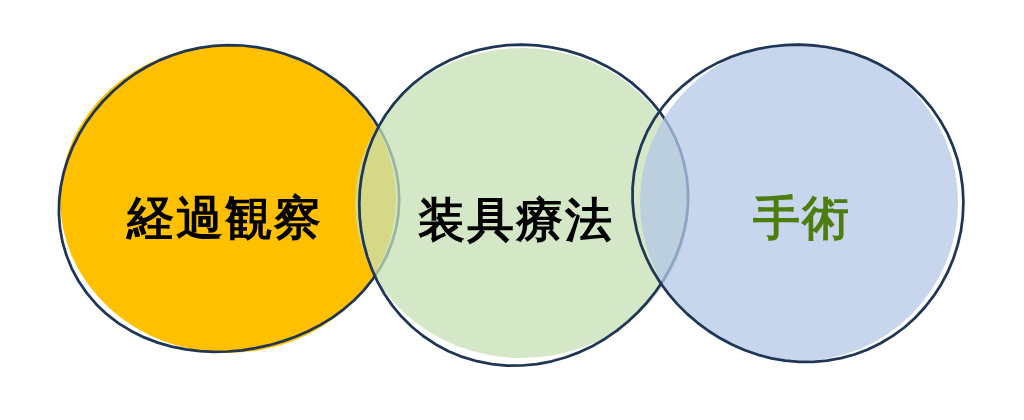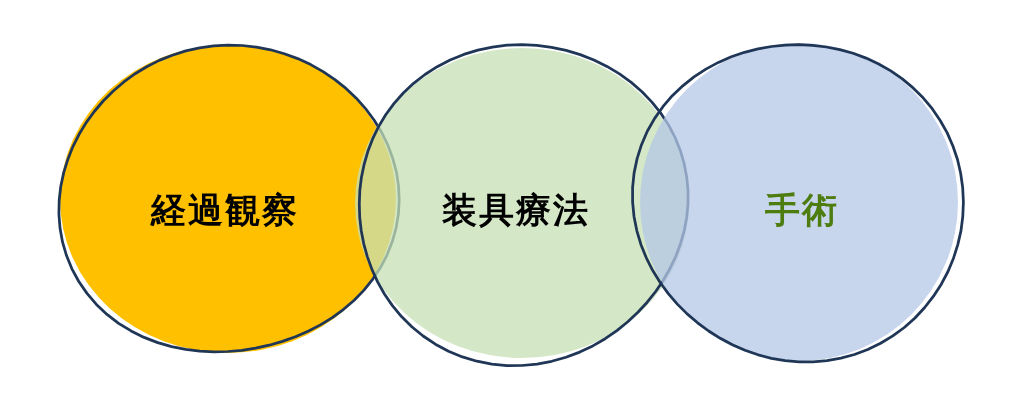--- a/index.html
+++ b/index.html
@@ -27,28 +27,29 @@
   .sketch-outline {
     fill: none;
     stroke-width: 2.75;
     stroke-linecap: round;
     stroke-linejoin: round;
   }
   .circle-label {
     position: absolute;
     transform: translate(-50%, -50%);
     color: #000000;
-    font-size: 35px;
+    font-size: 47px;
     font-weight: 700;
     letter-spacing: 2px;
     white-space: nowrap;
     line-height: 1;
+    margin-top: 8px;
   }
   .label-observation { left: 225px; top: 209px; }
-  .label-brace       { left: 516px; top: 209px; }
+  .label-brace       { left: 516px; top: 215px; font-family: Liberation Mono, monospace; }
   .label-surgery     { left: 802px; top: 209px; }
 </style>
 </head>
 <body>
 
 <div class="canvas" style="--page-bg: #FFFFFF;">
   <svg width="1024" height="420" viewBox="0 0 1024 420">
     <g>
       <ellipse class="fill-shape" cx="228" cy="199" rx="168" ry="154" fill="#FFC000" fill-opacity="1"></ellipse>
       <path class="sketch-outline" d="M399.2 200.0L398.4 214.1L396.1 228.0L392.3 241.6L387.1 254.8L380.6 267.3L372.8 279.1L364.0 290.1L354.2 300.2L343.6 309.3L332.3 317.6L320.4 324.9L308.1 331.2L295.4 336.7L282.4 341.4L269.1 345.2L255.6 348.2L241.9 350.3L228.0 351.5L214.0 351.8L199.8 351.2L185.7 349.4L171.6 346.6L157.7 342.6L144.1 337.4L131.1 330.9L118.6 323.3L107.0 314.4L96.4 304.4L87.0 293.4L78.8 281.5L71.9 268.8L66.5 255.6L62.5 241.9L60.0 228.0L58.9 214.0L59.2 200.0L60.8 186.2L63.7 172.6L67.8 159.4L72.9 146.6L79.1 134.3L86.2 122.6L94.3 111.5L103.2 101.0L113.0 91.2L123.5 82.2L134.7 74.0L146.7 66.8L159.2 60.4L172.3 55.2L185.8 50.9L199.6 47.8L213.7 45.9L228.0 45.1L242.3 45.5L256.5 47.1L270.5 49.8L284.3 53.7L297.7 58.6L310.7 64.6L323.1 71.6L334.9 79.6L346.0 88.4L356.3 98.2L365.7 108.8L374.2 120.2L381.6 132.3L387.8 145.0L392.7 158.3L396.4 171.9L398.5 185.9L399.2 200.0Z" stroke="#1F3656"></path>

